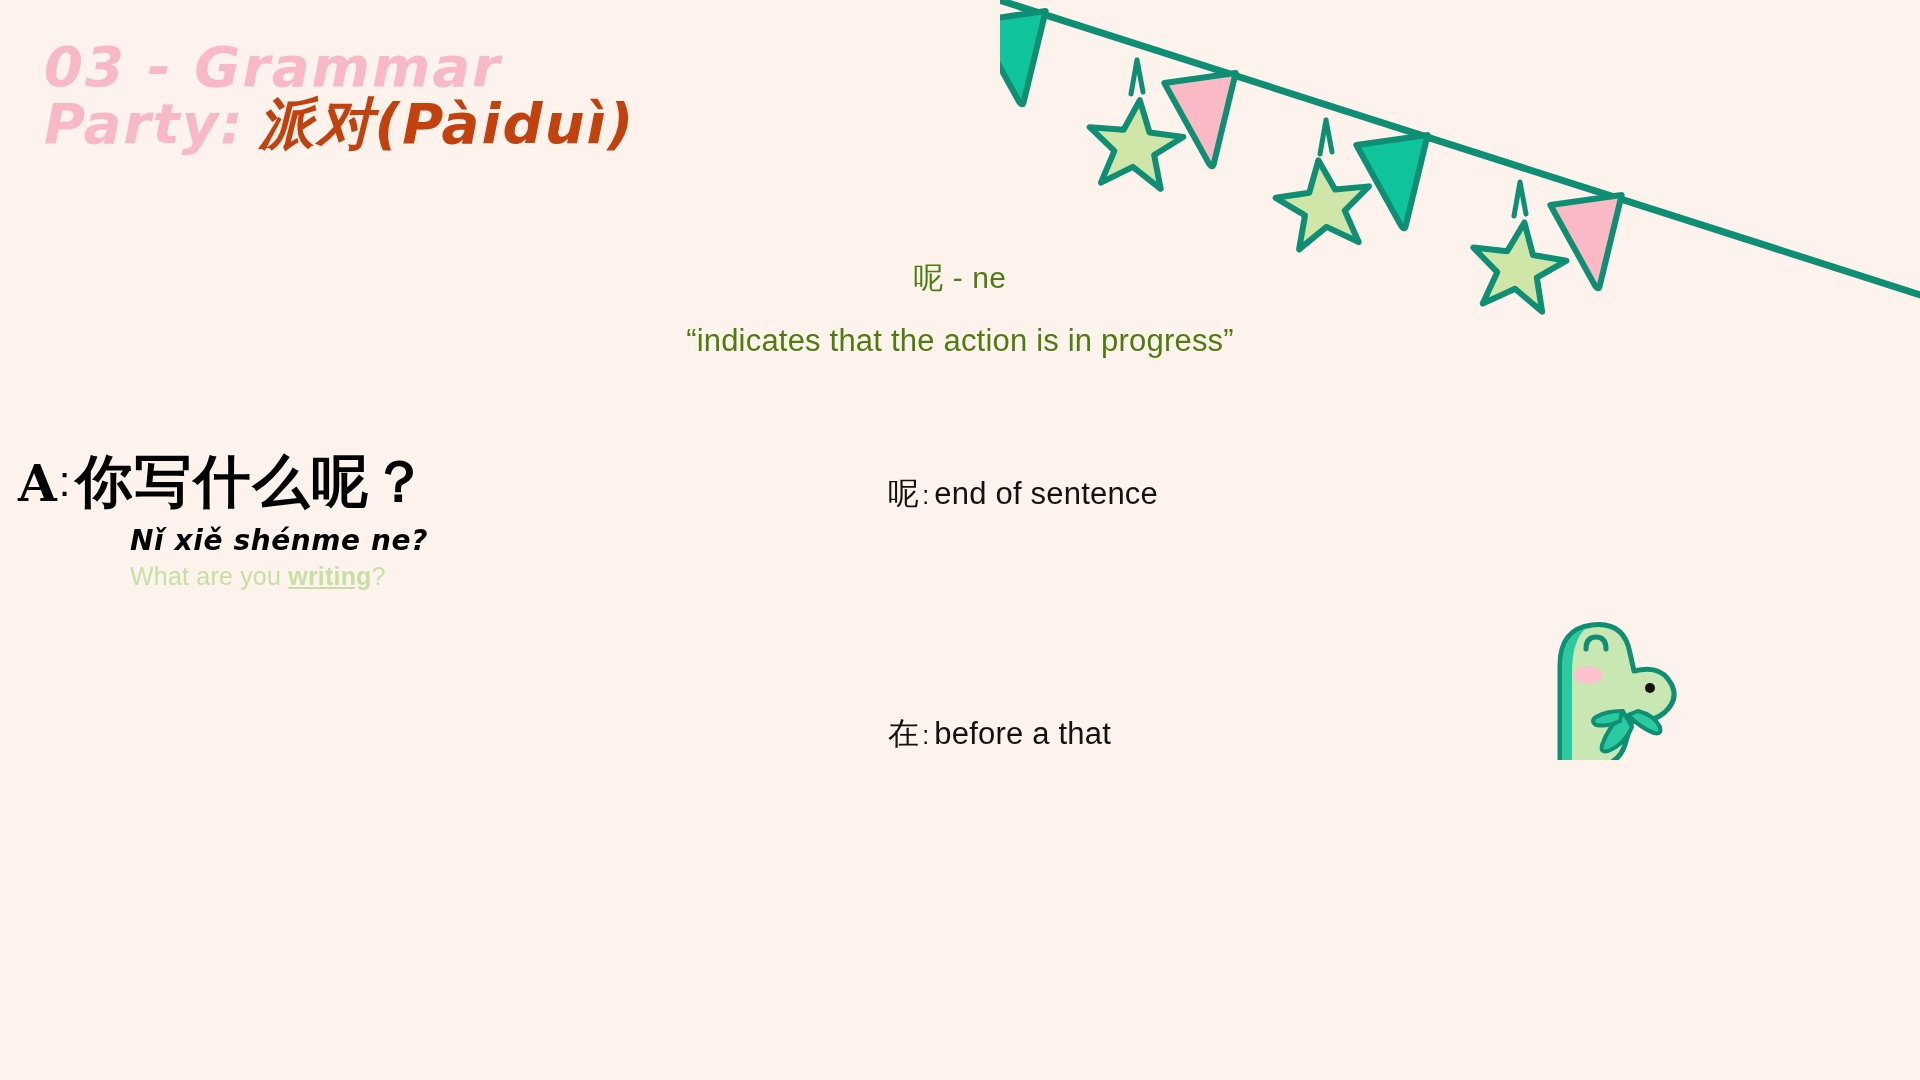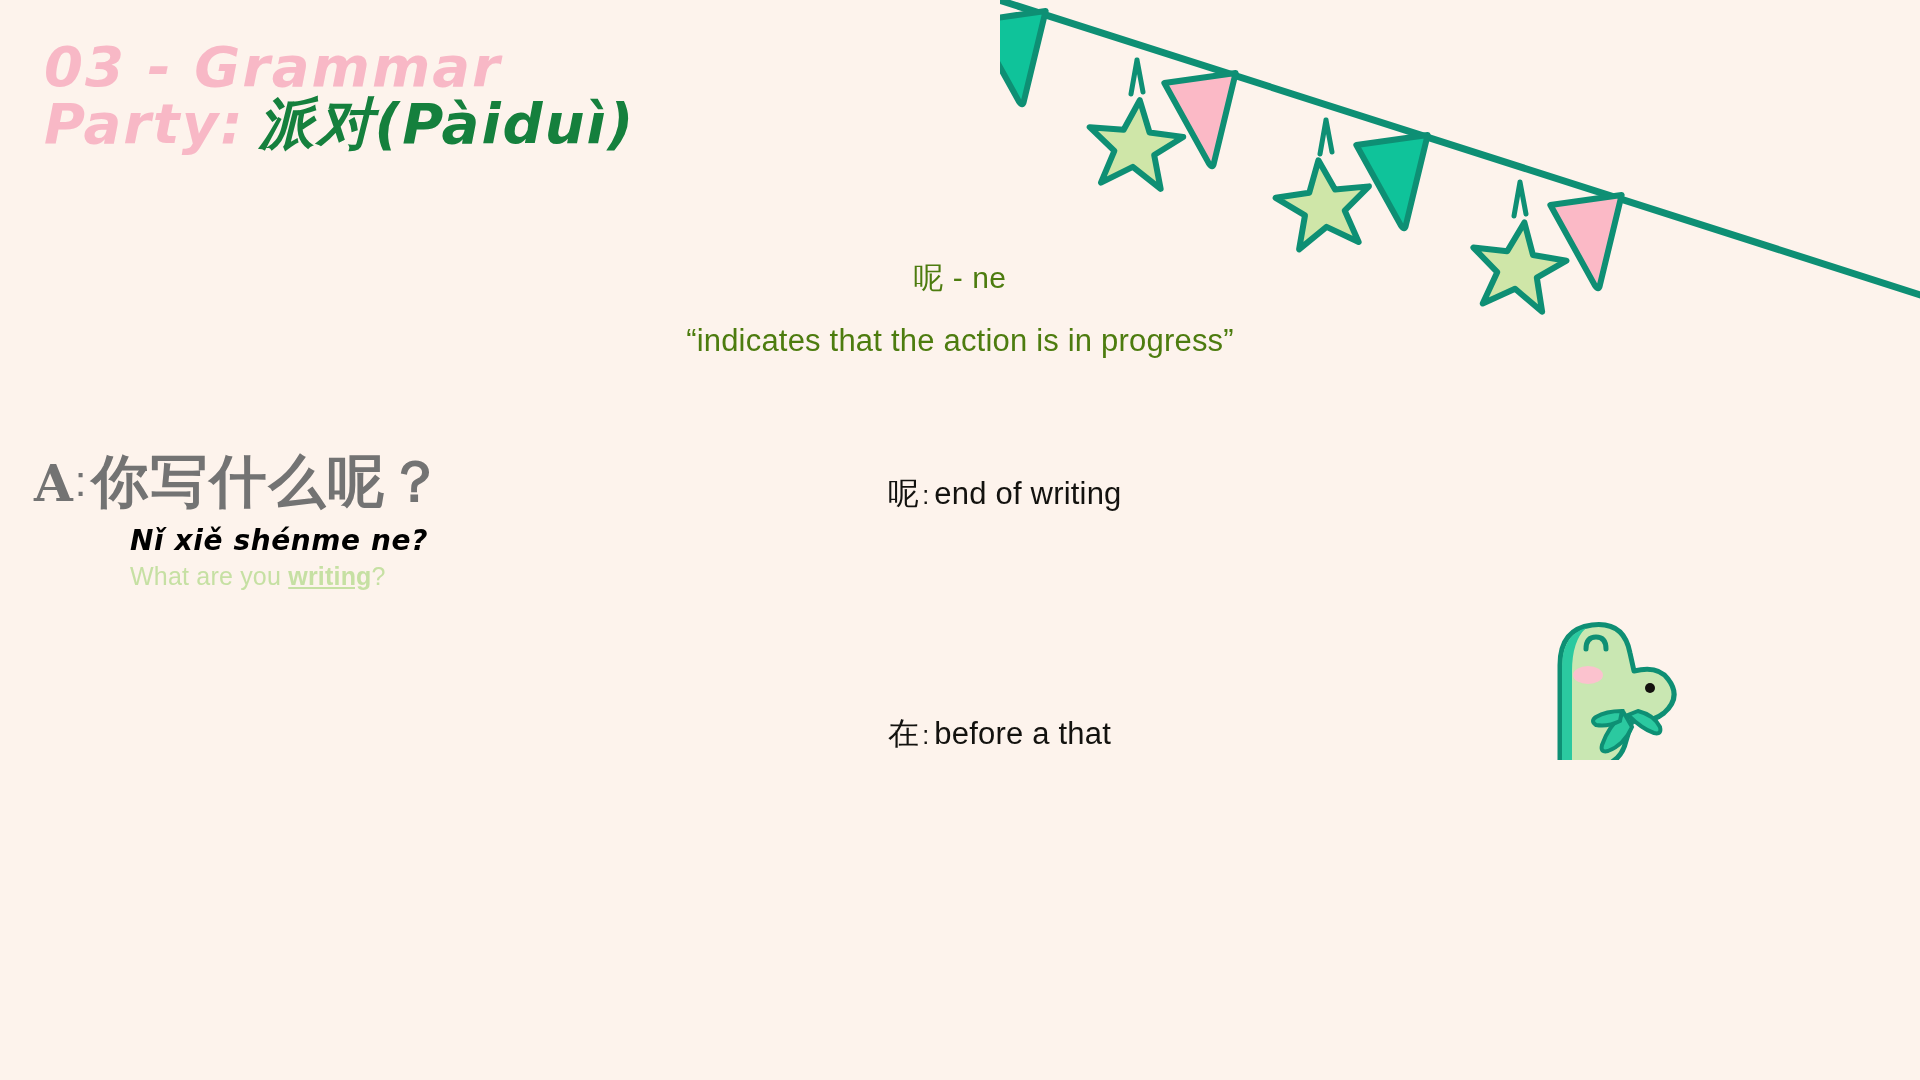--- a/index.html
+++ b/index.html
@@ -26,21 +26,21 @@
   }
   .title-line {
     font-family:"DejaVu Sans", sans-serif;
     font-weight:700;
     font-size:56px;
     font-style:italic;
     letter-spacing:2px;
     white-space:nowrap;
   }
   .t-pink  { color:#F8B8C6; }
-  .t-green { color:#15803d; }
+  .t-green { color:#c2410c; }
 
   
   #grammar-note {
     position:absolute;
     left:0; right:0; top:258px;
     text-align:center;
     color:#4d7c0f;
   }
   #grammar-note .gn-key {
     font-family:"Liberation Sans", sans-serif;
@@ -60,28 +60,27 @@
 
   
   .dialogue {
     position:absolute;
     left:18px;
   }
   #dialogue-a { top:450px; }
   #dialogue-b { top:668px; }
 
   .dlg-line {
-    color:#737373;
+    color:#000000;
     font-family:"Liberation Sans", sans-serif;
     font-size:54px;
     font-weight:700;
     letter-spacing:1px;
     white-space:nowrap;
     line-height:1.12;
-    margin-left:16px;
   }
   .dlg-speaker {
     font-family:"DejaVu Serif", serif;
     font-weight:700;
     font-size:50px;
     letter-spacing:0px;
   }
   .dlg-colon {
     font-weight:400;
     font-size:42px;
@@ -167,21 +166,21 @@
 
   <div class="dialogue" id="dialogue-a">
     <div class="dlg-line"><span class="dlg-speaker">A</span><span class="dlg-colon">:</span><span class="hanzi">你写什么</span><span class="hanzi hanzi-strong">呢</span><span class="hanzi">？</span></div>
     <div class="dlg-sub">
       <div class="pinyin">Nǐ xiě shénme ne?</div>
       <div class="english"><span>What are you </span><b>writing</b><span>?</span></div>
     </div>
   </div>
 
 
-  <div class="keynote" id="keynote-ne"><span>呢</span><span class="kn-colon">:</span><span>end of writing</span></div>
+  <div class="keynote" id="keynote-ne"><span>呢</span><span class="kn-colon">:</span><span>end of sentence</span></div>
 
   <div class="keynote" id="keynote-zai"><span>在</span><span class="kn-colon">:</span><span>before a that</span></div>
 
   <svg id="garland" viewBox="0 0 960 380">
     <defs>
       <g id="gstar">
         <path d="M0,-46 L13,-15 L47,-14 L20,7 L30,40 L0,21 L-30,40 L-20,7 L-47,-14 L-13,-15 Z" stroke="#0E8F74" stroke-width="6" stroke-linejoin="round" stroke-linecap="round"></path>
       </g>
       <g id="gtri">
         <path d="M-36,0 L36,0 L2,86 Q0,92 -3,86 Z" stroke="#0E8F74" stroke-width="6" stroke-linejoin="round" stroke-linecap="round"></path>

